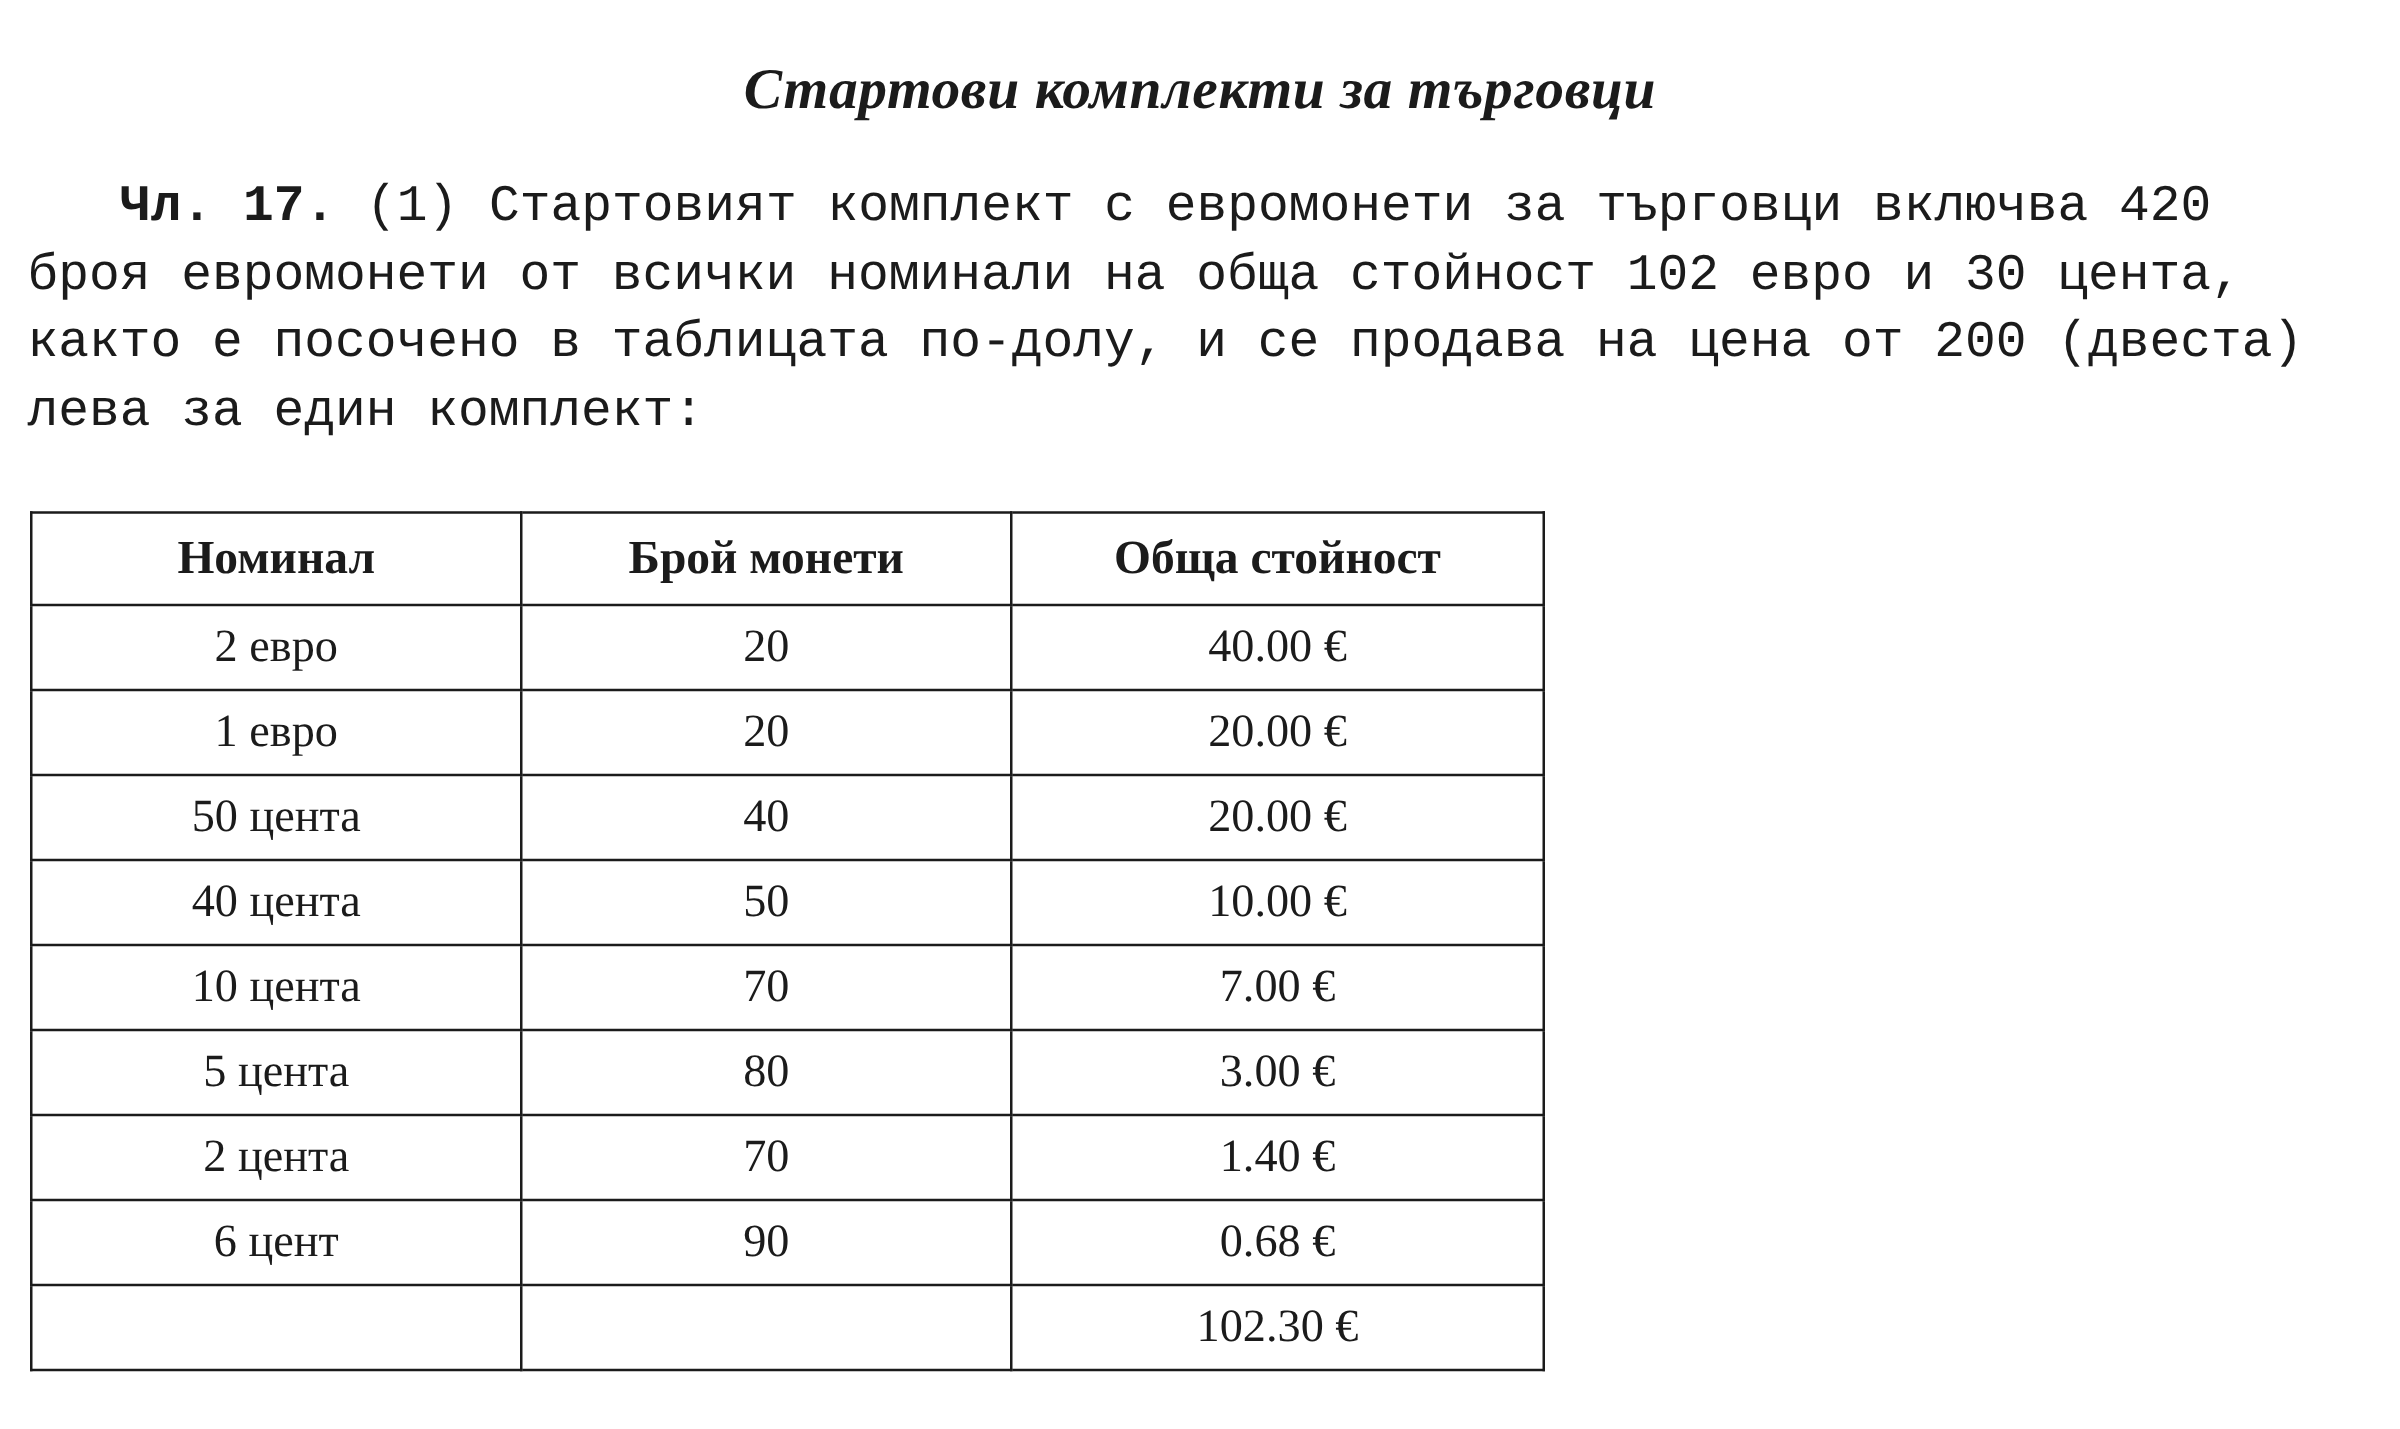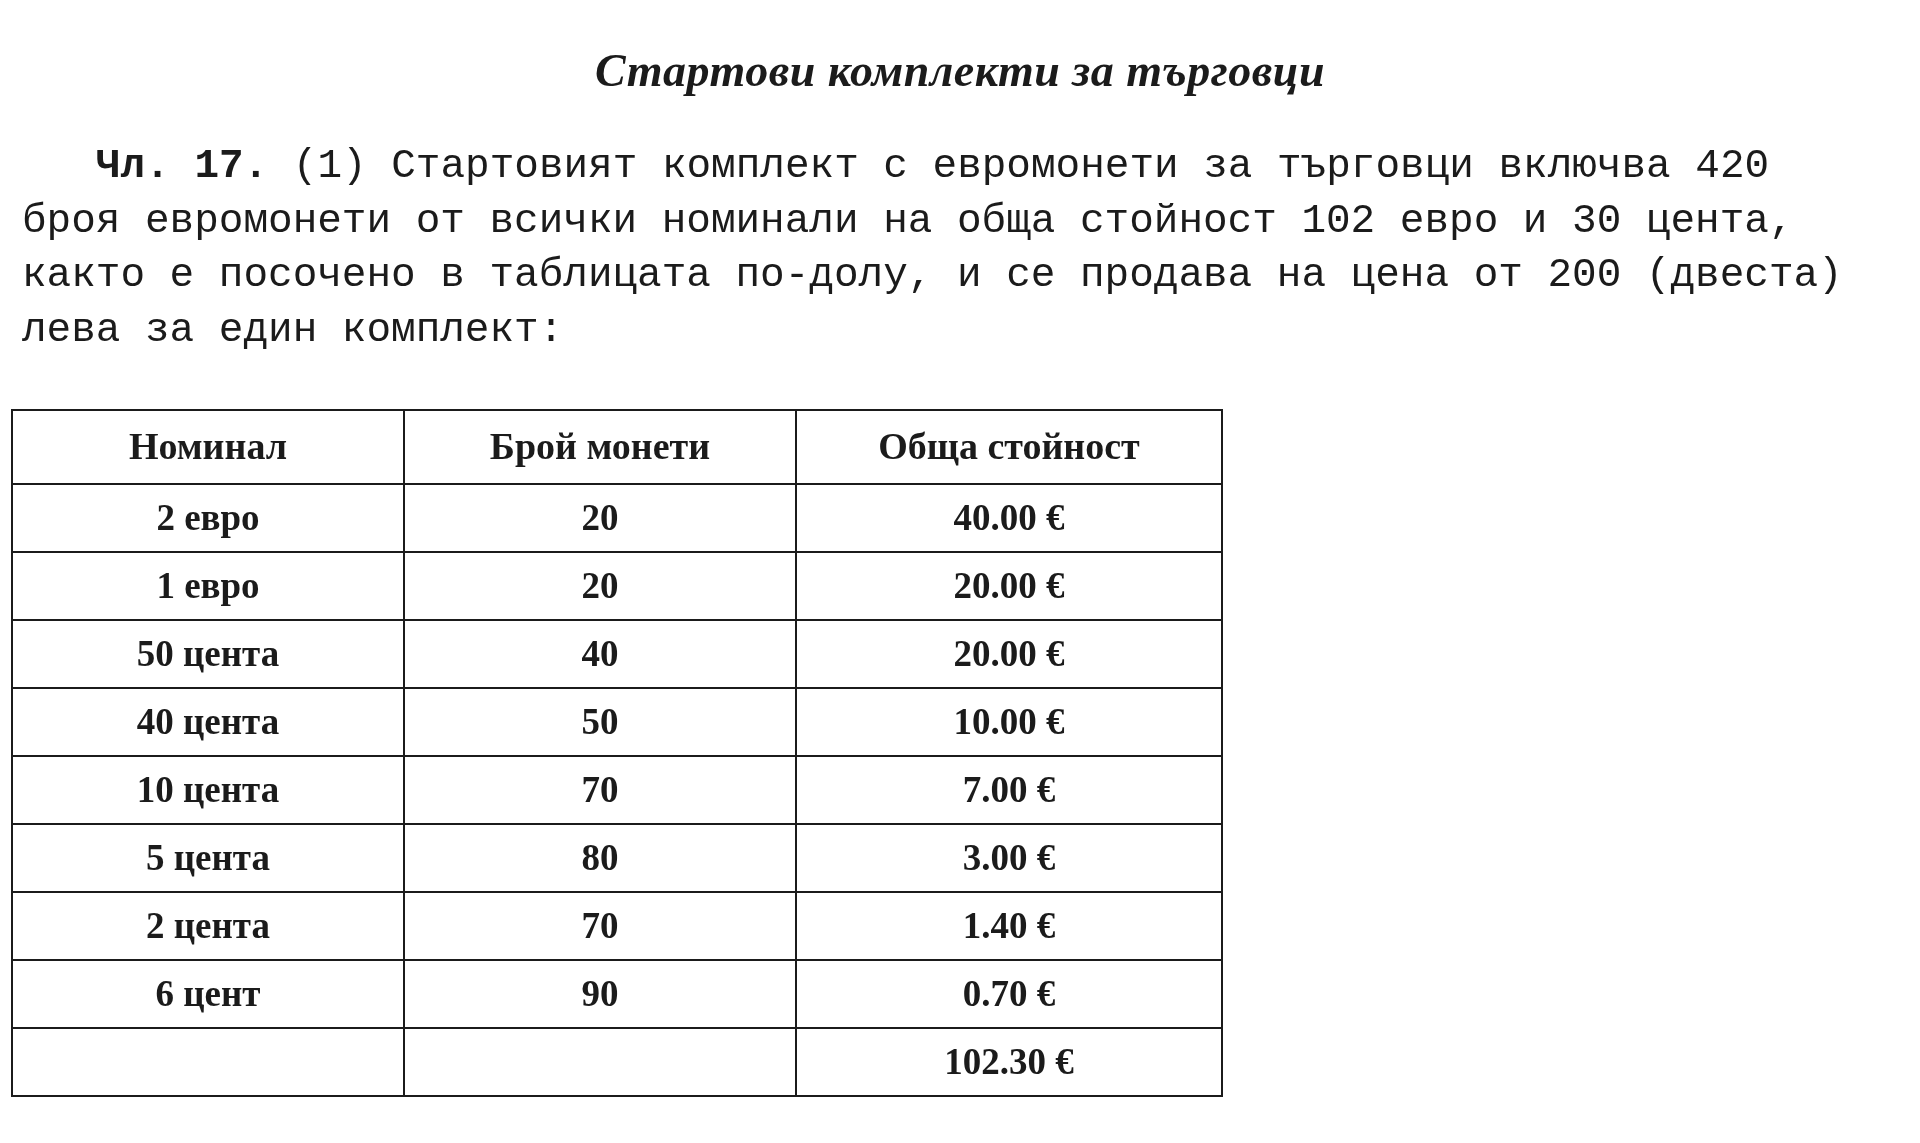--- a/index.html
+++ b/index.html
@@ -43,37 +43,37 @@
     font-family: Liberation Mono, monospace;
   }
   .body-text .indent {
     display: inline-block;
     width: 74px;
   }
   .body-text b {
     font-weight: 700;
   }
   .table-wrap {
-    padding: 52px 0 0 11px;
+    padding: 52px 0 0 24px;
   }
   table.coin-table {
     border-collapse: collapse;
     table-layout: fixed;
     width: 1210px;
     font-size: 37px;
   }
   table.coin-table th,
   table.coin-table td {
     border: 2px solid #1b1b1b;
     text-align: center;
     padding: 6px 4px 8px 4px;
     height: 52px;
     vertical-align: middle;
     color: #1b1b1b;
-    font-weight: 700;
+    font-weight: 400;
   }
   table.coin-table thead th {
     font-weight: 700;
     font-size: 38px;
     height: 58px;
   }
   table.coin-table col.c1 { width: 392px; }
   table.coin-table col.c2 { width: 392px; }
   table.coin-table col.c3 { width: 426px; }
   tr.total-row td.empty-cell {
@@ -139,21 +139,21 @@
           <td>3.00 €</td>
         </tr>
         <tr>
           <td>2 цента</td>
           <td>70</td>
           <td>1.40 €</td>
         </tr>
         <tr>
           <td>6 цент</td>
           <td>90</td>
-          <td>0.70 €</td>
+          <td>0.68 €</td>
         </tr>
         <tr class="total-row">
           <td class="empty-cell"></td>
           <td class="empty-cell"></td>
           <td>102.30 €</td>
         </tr>
       </tbody>
     </table>
   </div>
 

